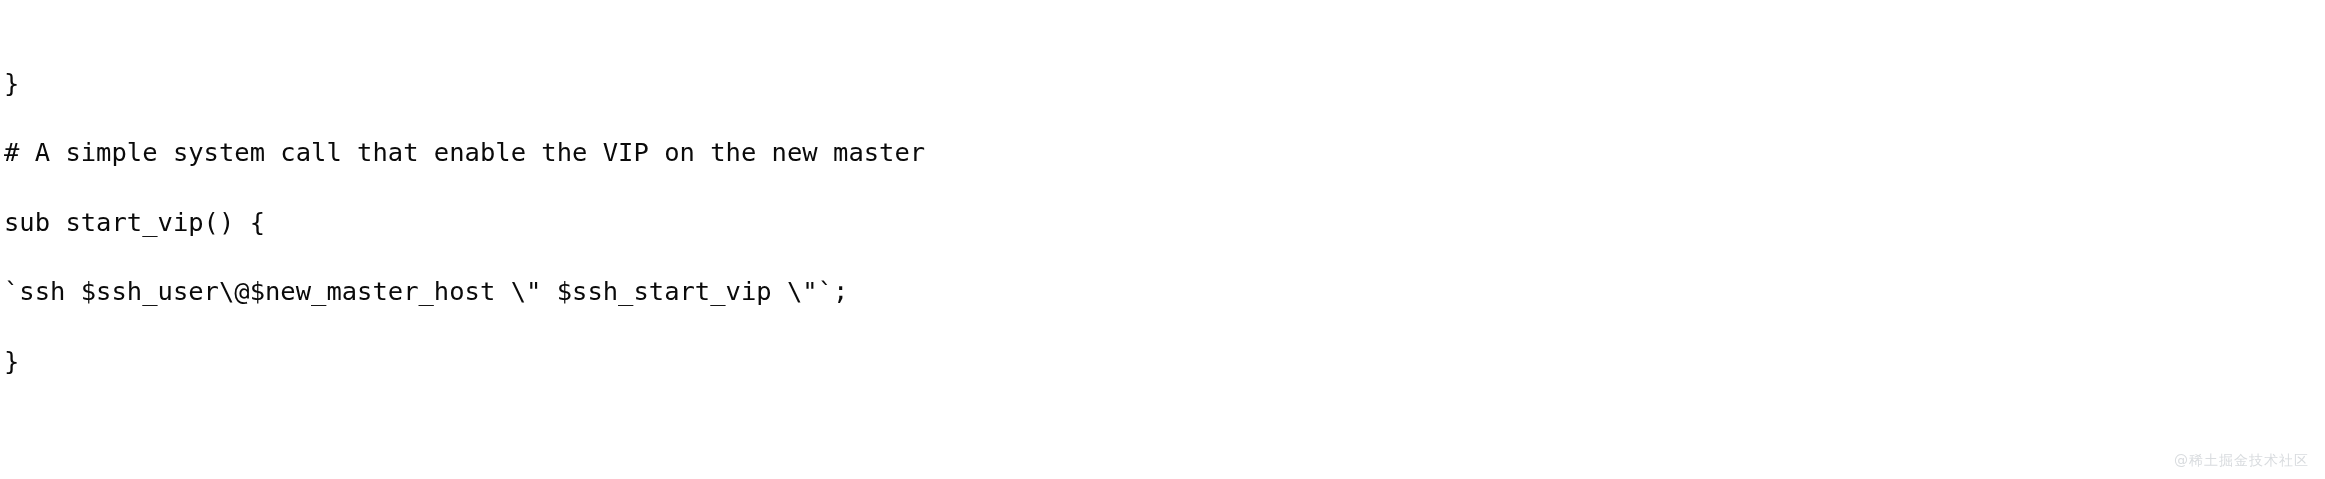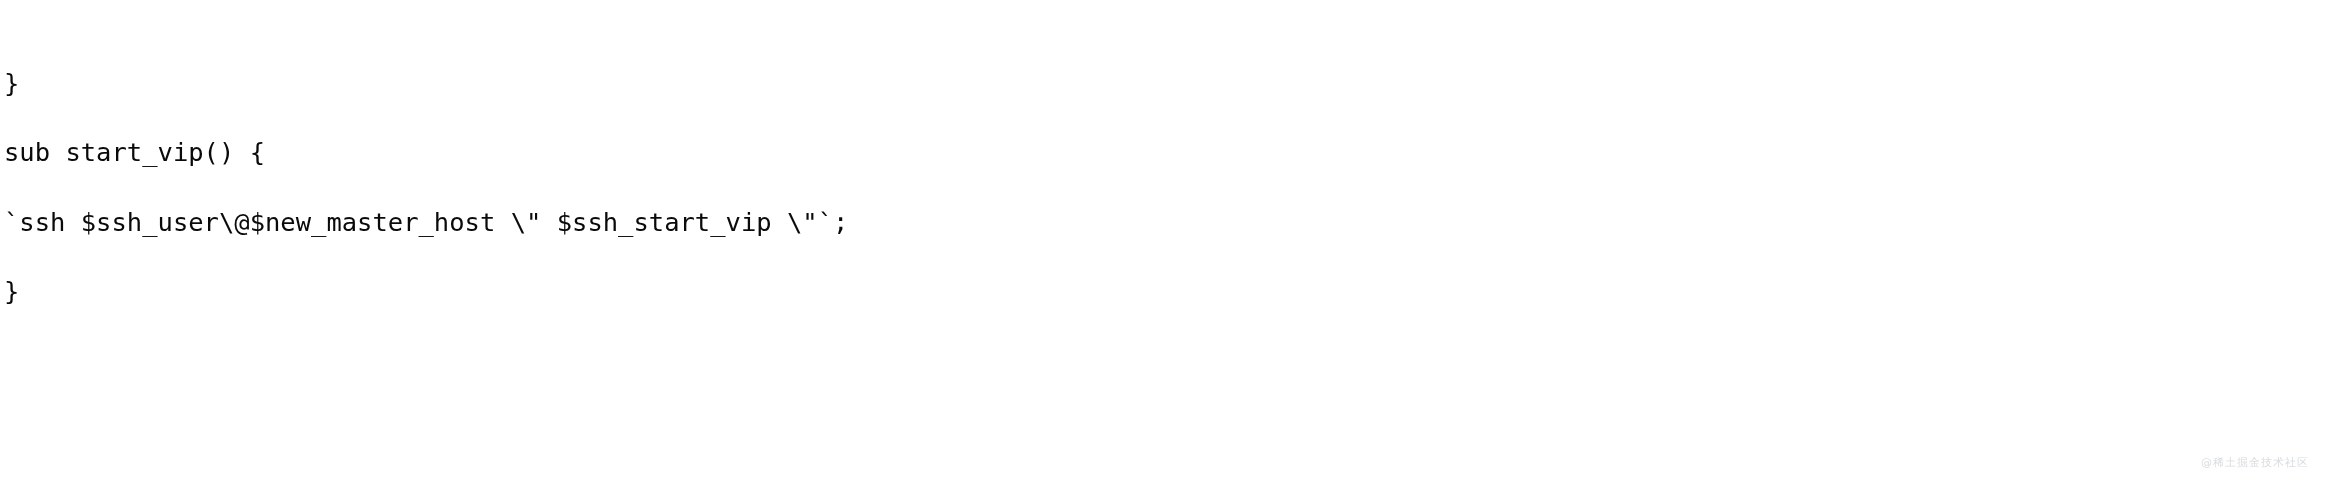--- a/index.html
+++ b/index.html
@@ -38,35 +38,36 @@
     white-space: pre;
     height: 23.2px;
     display: block;
     font-variant-ligatures: none;
   }
   .watermark {
     position: absolute;
     right: 16px;
     bottom: 9px;
     font-family: "DejaVu Sans", "Liberation Sans", sans-serif;
-    font-size: 11px;
+    font-size: 14px;
     color: #d9dcdf;
     letter-spacing: 1px;
     user-select: none;
     white-space: pre;
   }
 </style>
 </head>
 <body>
 
 <div id="terminal">
 
   <div class="code-area">
 
     <span class="line">}</span>
+    <span class="line"># A simple system call that enable the VIP on the new master</span>
     <span class="line">sub start_vip() {</span>
     <span class="line">`ssh $ssh_user\@$new_master_host \" $ssh_start_vip \"`;</span>
     <span class="line">}</span>
     
     
     
 
     
 
     

